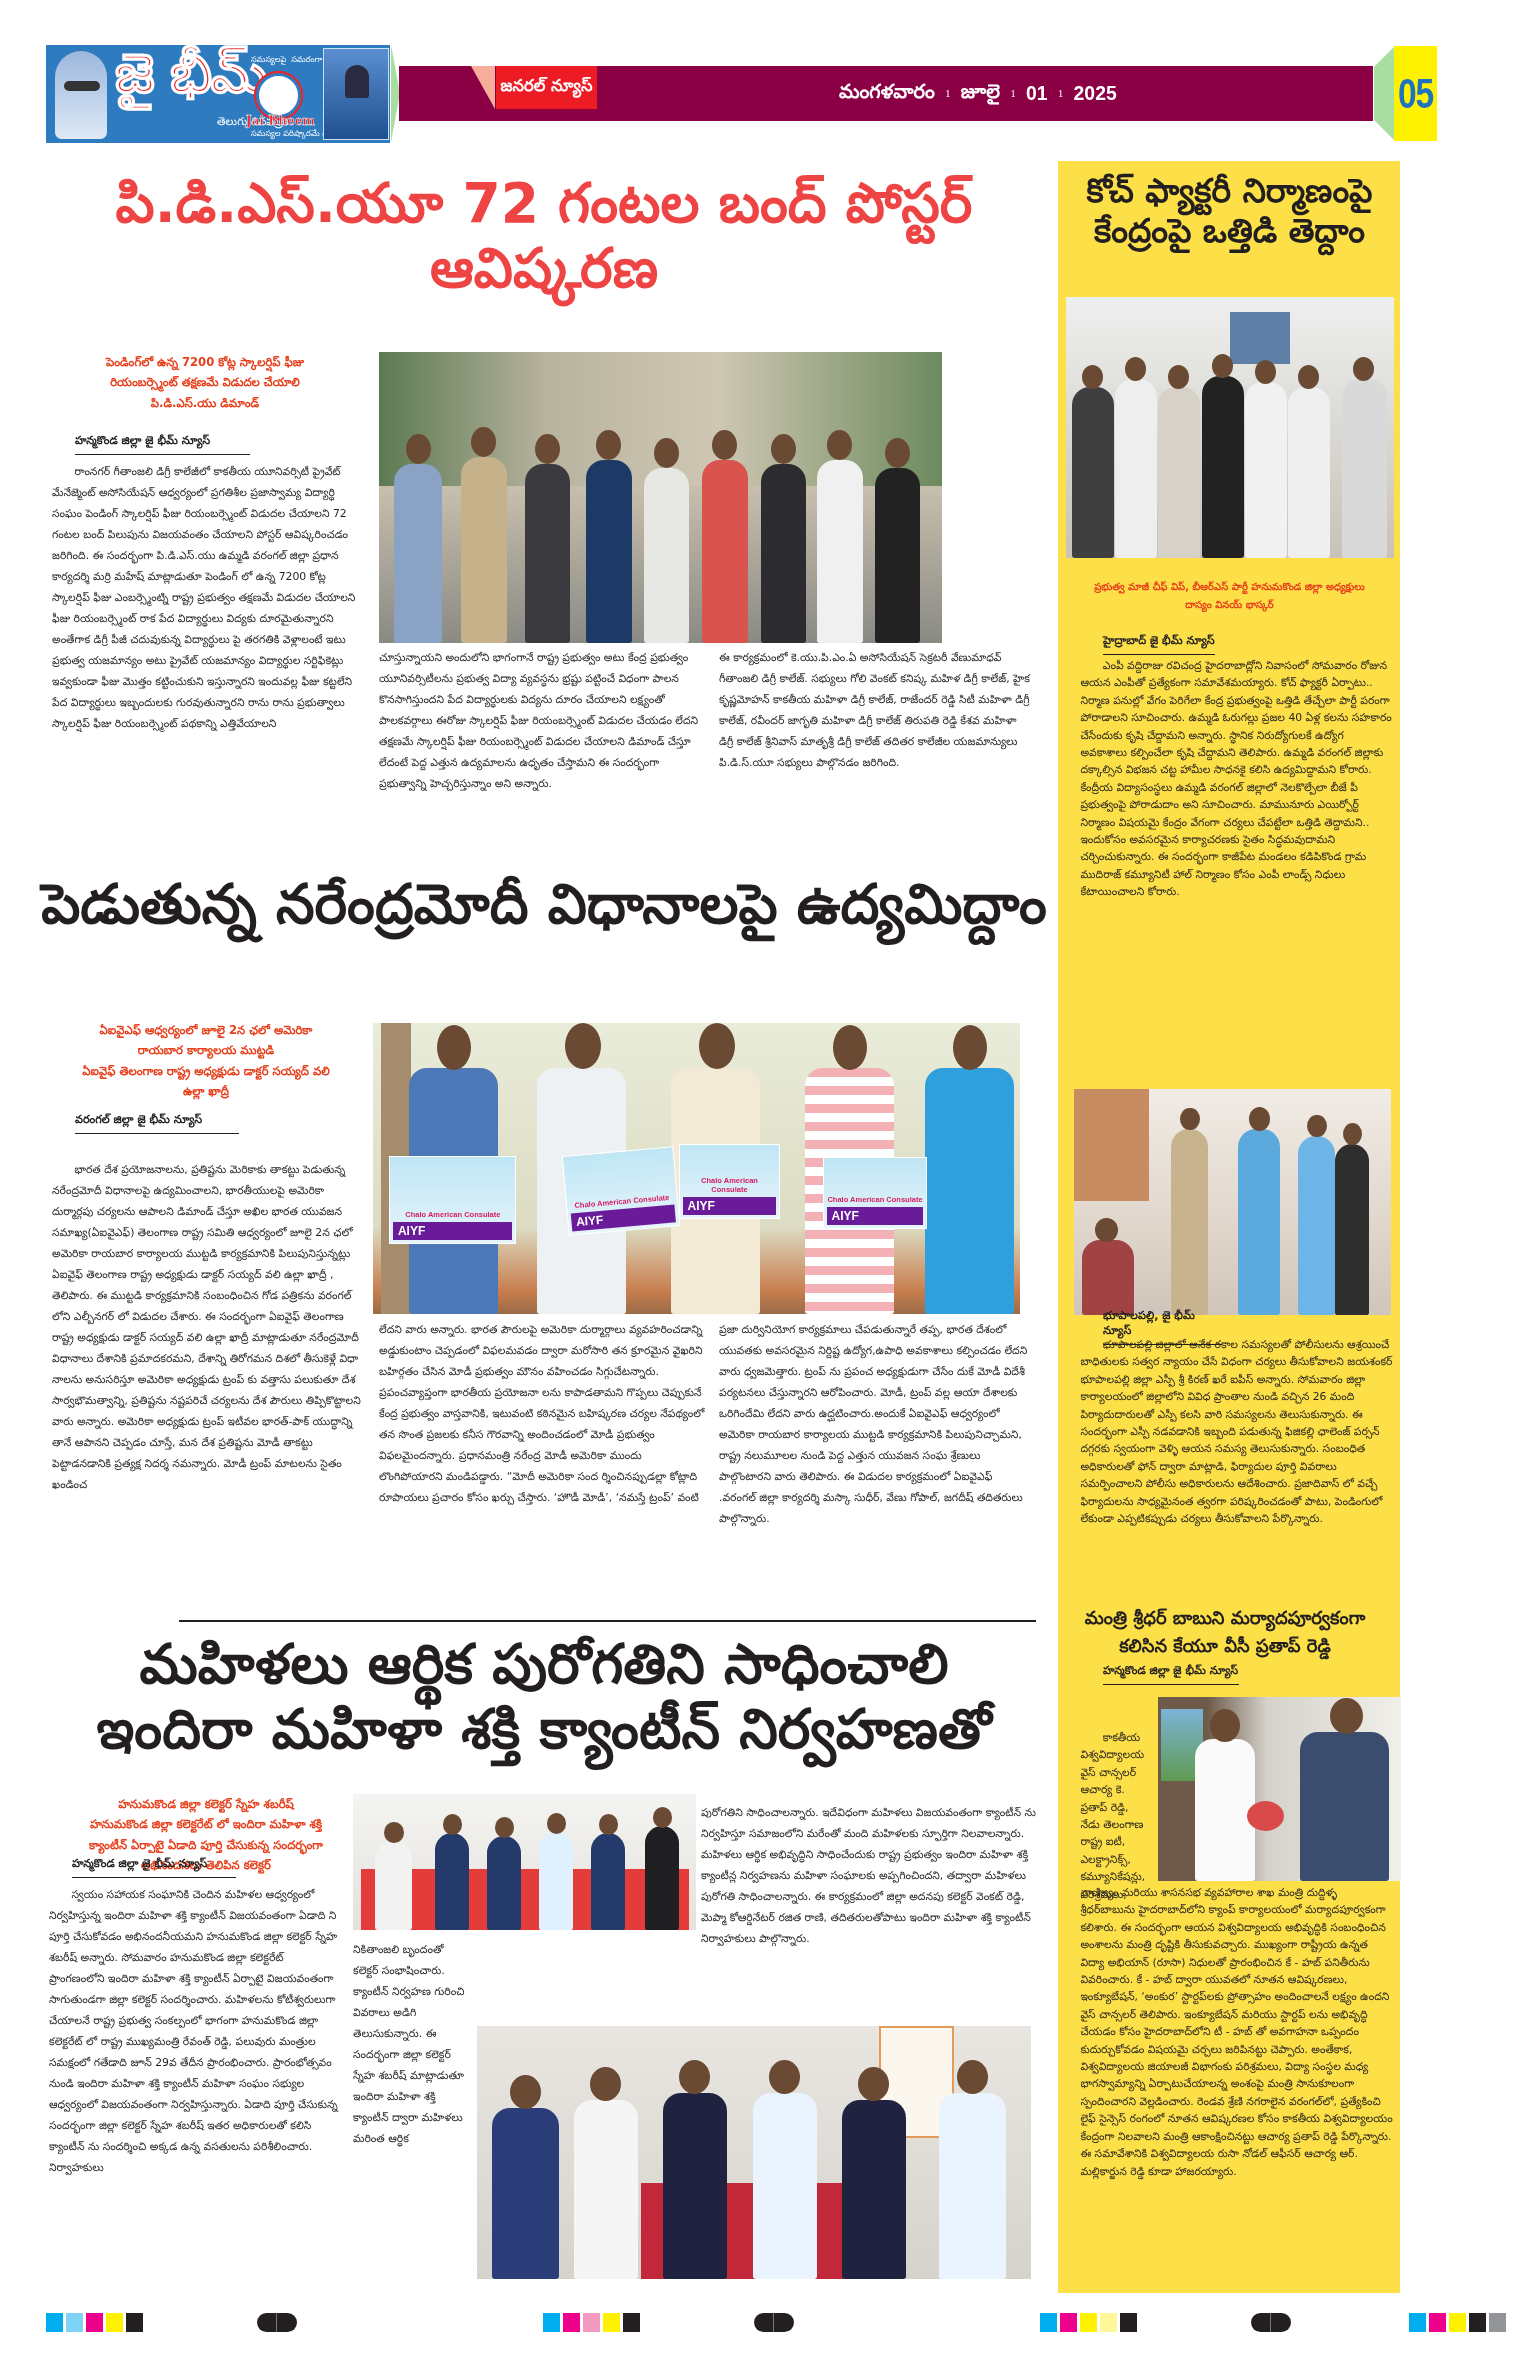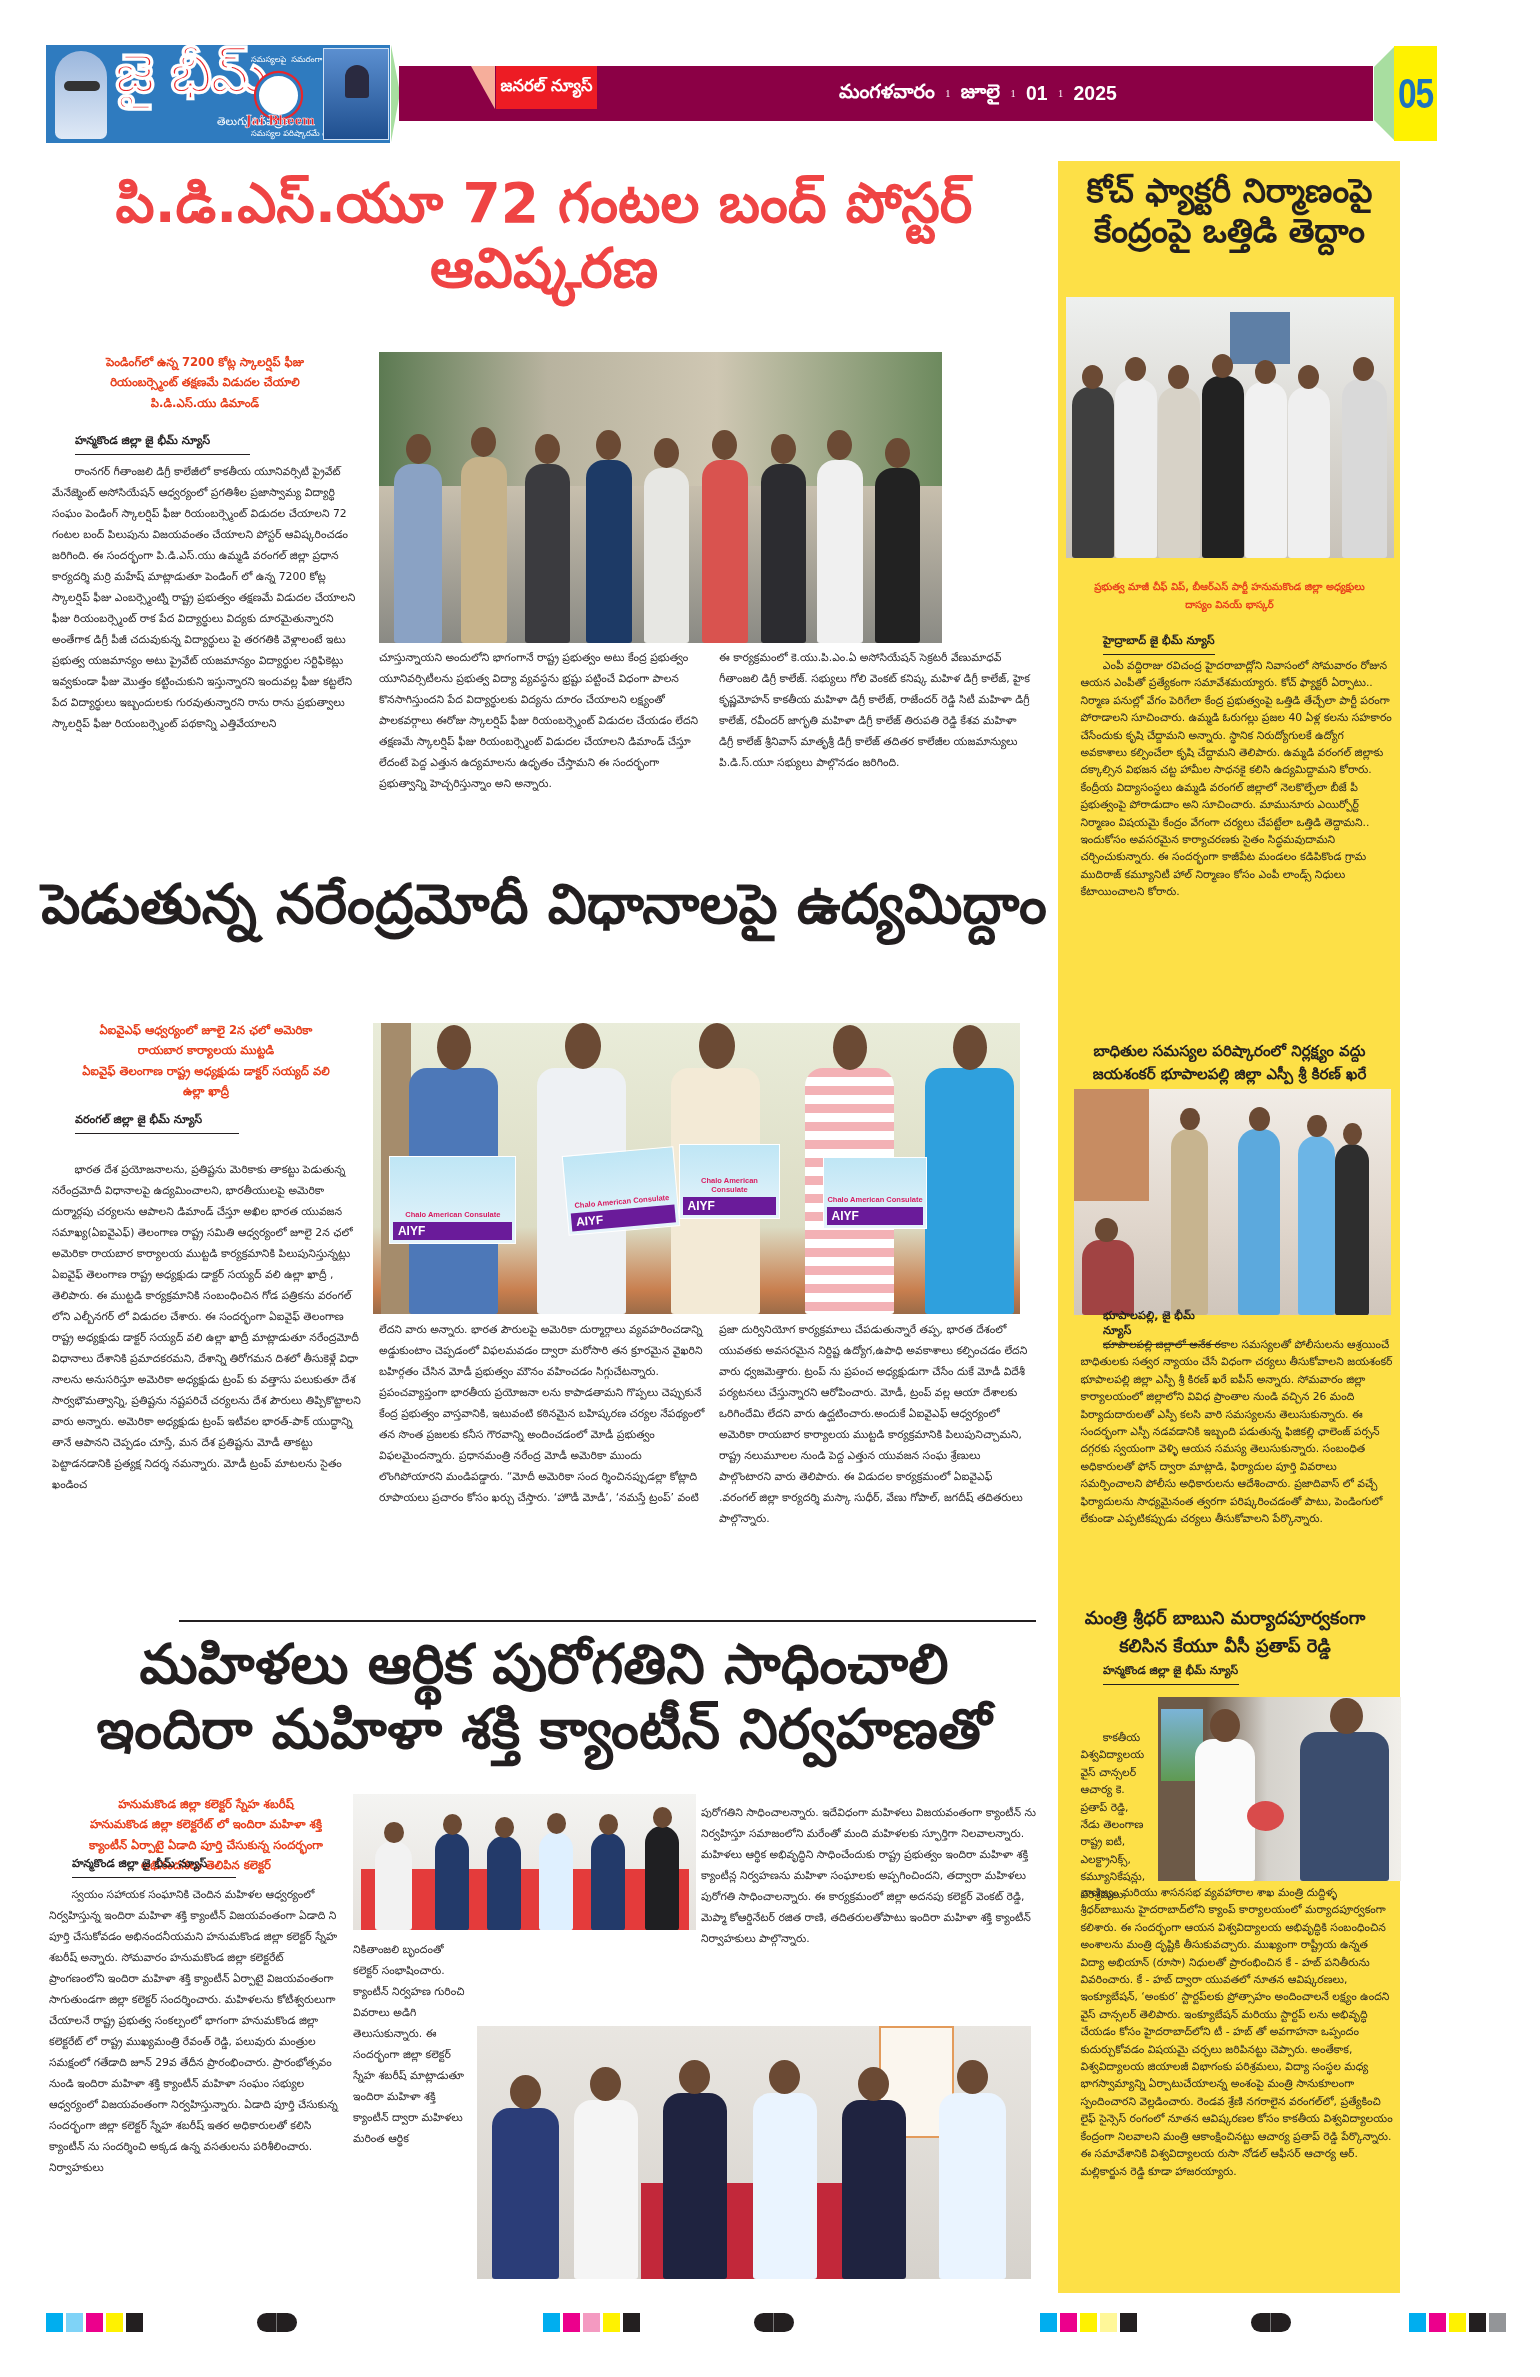--- a/index.html
+++ b/index.html
@@ -302,24 +302,20 @@
   </div>
   <div class="sub" style="left:7.5px; top:417px; width:328px; font-size:10px;">
     <div>ప్రభుత్వ మాజీ చీఫ్ విప్, బీఆర్ఎస్ పార్టీ హనుమకొండ జిల్లా అధ్యక్షులు</div>
     <div>దాస్యం వినయ్ భాస్కర్</div>
   </div>
   <div class="dateline" style="left:45px; top:473px; width:112px;">హైద్రాబాద్ జై భీమ్ న్యూస్</div>
   <div class="body" style="left:22.4px; top:496px; width:313px; line-height:17.4px;">
     <p>ఎంపీ వద్దిరాజు రవిచంద్ర హైదరాబాద్లోని నివాసంలో సోమవారం రోజున ఆయన ఎంపీతో ప్రత్యేకంగా సమావేశమయ్యారు. కోచ్ ఫ్యాక్టరీ ఏర్పాటు.. నిర్మాణ పనుల్లో వేగం పెరిగేలా కేంద్ర ప్రభుత్వంపై ఒత్తిడి తేచ్చేలా పార్టీ పరంగా పోరాడాలని సూచించారు. ఉమ్మడి ఓరుగల్లు ప్రజల 40 ఏళ్ల కలను సహకారం చేసేందుకు కృషి చేద్దామని అన్నారు. స్థానిక నిరుద్యోగులకే ఉద్యోగ అవకాశాలు కల్పించేలా కృషి చేద్దామని తెలిపారు. ఉమ్మడి వరంగల్ జిల్లాకు దక్కాల్సిన విభజన చట్ట హామీల సాధనకై కలిసి ఉద్యమిద్దామని కోరారు. కేంద్రీయ విద్యాసంస్థలు ఉమ్మడి వరంగల్ జిల్లాలో నెలకొల్పేలా బీజే పీ ప్రభుత్వంపై పోరాడుదాం అని సూచించారు. మామునూరు ఎయిర్పోర్ట్ నిర్మాణం విషయమై కేంద్రం వేగంగా చర్యలు చేపట్టేలా ఒత్తిడి తెద్దామని.. ఇందుకోసం అవసరమైన కార్యాచరణకు సైతం సిద్ధమవుదామని చర్చించుకున్నారు. ఈ సందర్భంగా కాజీపేట మండలం కడిపికొండ గ్రామ ముదిరాజ్ కమ్యూనిటీ హాల్ నిర్మాణం కోసం ఎంపీ లాండ్స్ నిధులు కేటాయించాలని కోరారు.</p>
   </div>
 
-  <div class="sb-hl" style="left:7.5px; top:879px; width:328px; font-size:15px; line-height:1.55;">
-    <div>బాధితుల సమస్యల పరిష్కారంలో నిర్లక్ష్యం వద్దు</div>
-    <div>జయశంకర్ భూపాలపల్లి జిల్లా ఎస్పీ శ్రీ కిరణ్ ఖరే</div>
-  </div>
   <div class="photo" style="left:16.4px; top:894px; width:317px; height:226px; margin-top:34px; background:linear-gradient(180deg,#f1ece6 0%,#e0d6cc 60%,#cfc5bb 100%);">
     <div style="position:absolute;left:0;top:0;width:75px;height:112px;background:#c78c62;"></div>
     <div class="person" style="left:7.5px;width:52px;height:75px;background:#a14343;">
         <div class="head" style="left:13.4px;top:-22.4px;width:22.4px;height:24px;"></div>
       </div>
     <div class="person" style="left:97px;width:37px;height:186px;background:#c7b48f;">
         <div class="head" style="left:9px;top:-21px;width:19.4px;height:22.4px;"></div>
       </div>
     <div class="person" style="left:164px;width:42px;height:186px;background:#5ca9dd;">
         <div class="head" style="left:10.4px;top:-22.4px;width:21px;height:24px;"></div>

